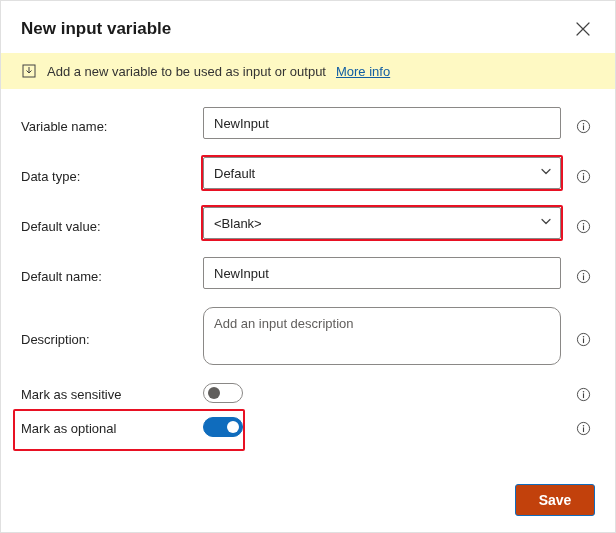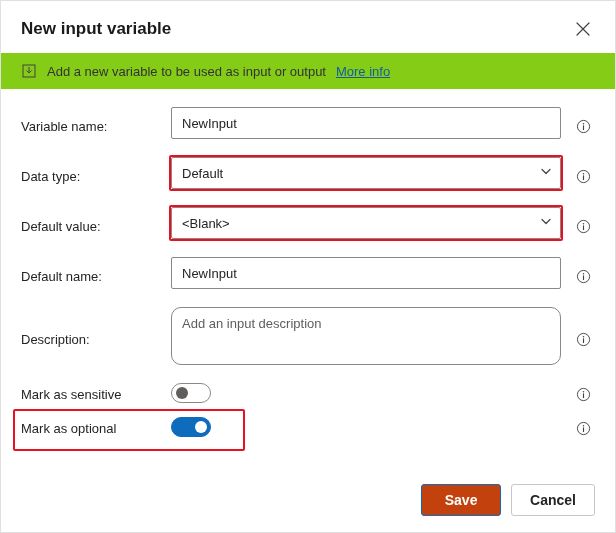--- a/index.html
+++ b/index.html
@@ -31,21 +31,21 @@
     font-weight: 600;
     color: #1b1b1b;
   }
   .close-btn {
     width: 28px; height: 28px;
     display: flex; align-items: center; justify-content: center;
     cursor: pointer;
     color: #424242;
   }
   .info-banner {
-    background: #84cc16;
+    background: #fef9c3;
     display: flex;
     align-items: center;
     gap: 10px;
     padding: 10px 20px;
     font-size: 13px;
     color: #333;
   }
   .info-banner .link {
     color: #115ea3;
     text-decoration: underline;
@@ -67,20 +67,21 @@
     width: 140px;
     padding-top: 7px;
     font-size: 13px;
     color: #242424;
   }
   .field-col {
     flex: 1;
     min-width: 0;
     display: flex;
     align-items: center;
+    margin-left: 32px;
   }
   .info-col {
     width: 24px;
     display: flex;
     align-items: center;
     justify-content: center;
     padding-top: 6px;
   }
   .text-input {
     width: 100%;
@@ -356,16 +357,15 @@
             <circle cx="8" cy="5" r="0.8" fill="currentColor"></circle>
             <rect x="7.4" y="6.8" width="1.2" height="5" fill="currentColor"></rect>
           </svg>
       </div>
     </div>
 
   </div>
 
   <div class="footer">
     <button class="btn btn-primary">Save</button>
-    <button class="btn btn-secondary">Cancel</button>
   </div>
 
 </div>
 
 </body></html>

